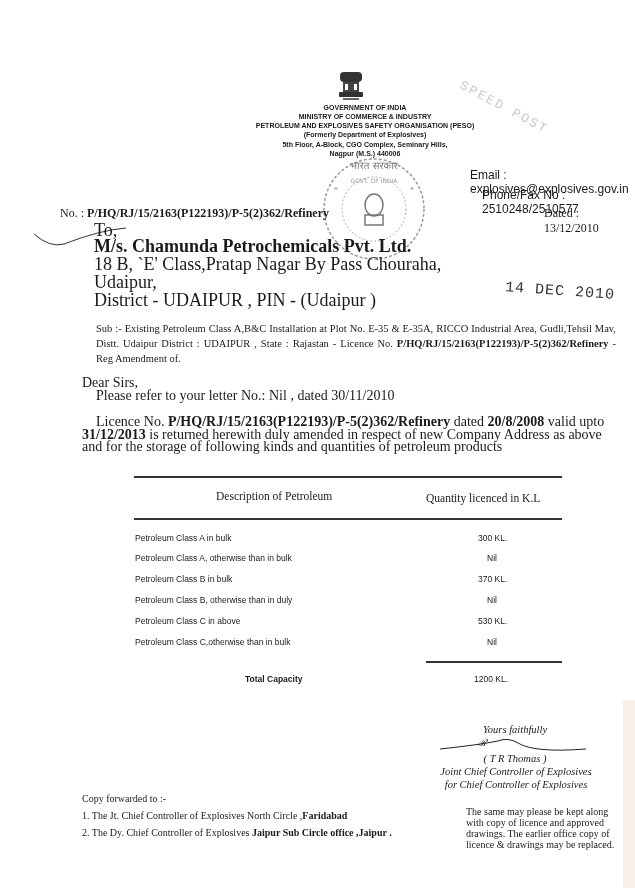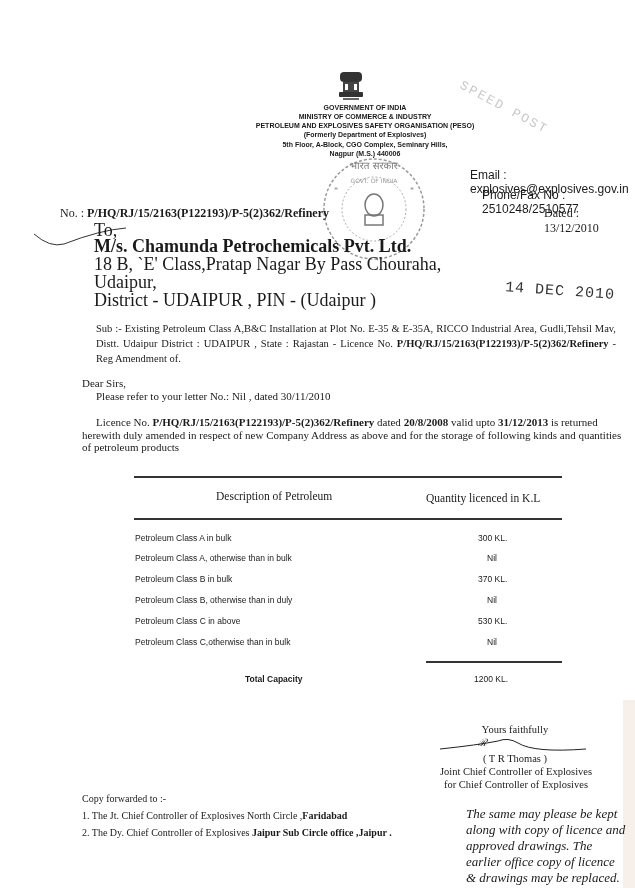--- a/index.html
+++ b/index.html
@@ -27,29 +27,29 @@
   .stamp-top { left: 455px; top: 100px; font-size: 13px; color: #c8c8c8; transform: rotate(28deg); letter-spacing: 2px; font-family: "Liberation Mono", monospace; }
   .stamp-date { left: 505px; top: 283px; font-size: 15px; color: #333; transform: rotate(4deg); font-family: "Liberation Mono", monospace; letter-spacing: 1px; }
 
   .contact { font-size: 12px; }
   .rno { left: 60px; top: 206px; font-size: 12px; }
 
   .addr { left: 94px; font-size: 18px; line-height: 19px; }
 
   .sub { left: 96px; top: 321px; width: 520px; font-size: 10.5px; line-height: 15px; text-align: justify; }
 
-  .p { font-size: 11px; line-height: 12.5px; }
+  .p { font-size: 14px; line-height: 12.5px; }
   .rule { position: absolute; height: 2px; background: #333; }
   .th { font-family: "Liberation Serif", serif; font-size: 11.5px; }
   .row { position: absolute; font-family: "Liberation Sans", sans-serif; font-size: 8.5px; }
 
-  .sig { left: 430px; width: 170px; text-align: center; font-size: 10.5px; line-height: 13px; }
+  .sig { left: 430px; width: 170px; text-align: center; font-size: 10.5px; line-height: 13px; font-style: italic; }
 
   .cc { left: 82px; font-size: 10px; line-height: 18px; }
-  .note { left: 466px; top: 806px; width: 160px; font-size: 13px; line-height: 16px; font-style: italic; }
+  .note { left: 466px; top: 806px; width: 160px; font-size: 10px; line-height: 11px; }
 </style>
 </head>
 <body>
 
 <div class="edge"></div>
 
 <div class="abs emblem">
   <svg width="34" height="34" viewBox="0 0 34 34">
     <rect x="6" y="4" width="22" height="10" rx="4" fill="#333"></rect>
     <rect x="9" y="14" width="16" height="10" fill="#444"></rect>

